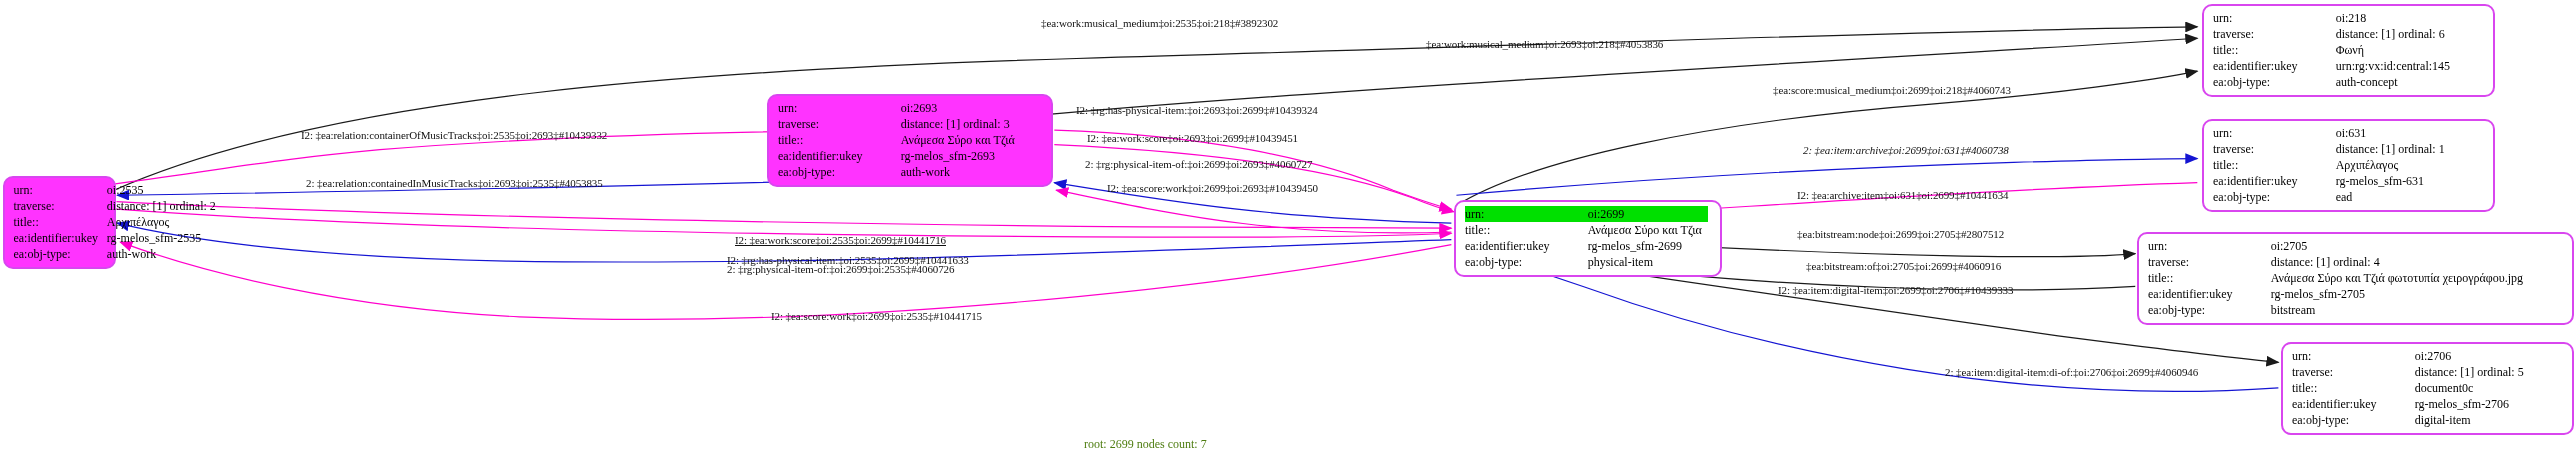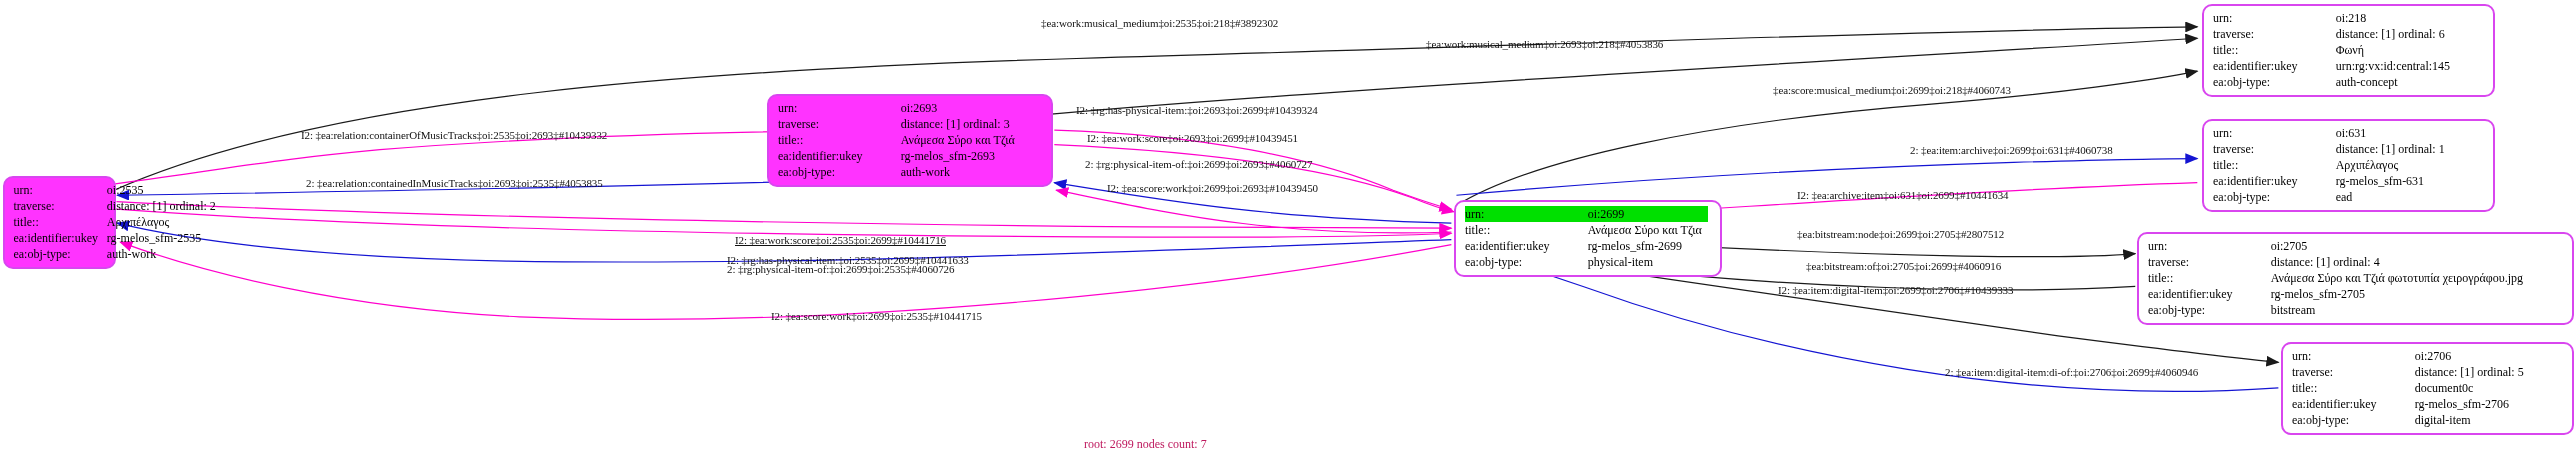--- a/index.html
+++ b/index.html
@@ -14,21 +14,21 @@
   .node table{border-collapse:collapse;}
   .node td{font-size:12px;line-height:16px;white-space:nowrap;
            padding:0 6.3px 0 0;vertical-align:top;}
   .node td.k{width:114px;}
   .node td.v{padding-left:2.5px;}
   .hl{background:#00E000;}
   .row-hl td{background:#00E000;}
 
   .elabel{position:absolute;font-size:11px;line-height:12px;white-space:nowrap;
           color:#111;letter-spacing:-0.1px;}
-  .footer{position:absolute;font-size:12px;white-space:nowrap;color:#be185d;}
+  .footer{position:absolute;font-size:12px;white-space:nowrap;color:#4d7c0f;}
 </style>
 </head>
 <body>
 
 <div id="stage">
 
   <svg id="wires" viewBox="0 0 4068 732">
     <defs>
       <marker id="ak" markerWidth="11" markerHeight="9" refX="10" refY="4.5" orient="auto">
         <path d="M0,0 L11,4.5 L0,9 z" fill="#1A1A1A"></path>
@@ -275,21 +275,21 @@
   <div class="elabel" style="left:1087px;top:132px;">I2: ‡ea:work:score‡oi:2693‡oi:2699‡#10439451</div>
   <div class="elabel" style="left:1085px;top:158px;">2: ‡rg:physical-item-of:‡oi:2699‡oi:2693‡#4060727</div>
   <div class="elabel" style="left:1107px;top:182px;">I2: ‡ea:score:work‡oi:2699‡oi:2693‡#10439450</div>
 
   <div class="elabel" style="left:727px;top:210px;margin-top:44px;">I2: ‡rg:has-physical-item:‡oi:2535‡oi:2699‡#10441633</div>
   <div class="elabel" style="left:735px;top:234px;text-decoration:underline;">I2: ‡ea:work:score‡oi:2535‡oi:2699‡#10441716</div>
   <div class="elabel" style="left:727px;top:263px;">2: ‡rg:physical-item-of:‡oi:2699‡oi:2535‡#4060726</div>
   <div class="elabel" style="left:771px;top:310px;">I2: ‡ea:score:work‡oi:2699‡oi:2535‡#10441715</div>
 
   <div class="elabel" style="left:1773px;top:84px;">‡ea:score:musical_medium‡oi:2699‡oi:218‡#4060743</div>
-  <div class="elabel" style="left:1910px;top:144px;">2: ‡ea:item:archive‡oi:2699‡oi:631‡#4060738</div>
+  <div class="elabel" style="left:1803px;top:144px;font-style:italic;">2: ‡ea:item:archive‡oi:2699‡oi:631‡#4060738</div>
   <div class="elabel" style="left:1797px;top:180px;margin-top:9px;">I2: ‡ea:archive:item‡oi:631‡oi:2699‡#10441634</div>
   <div class="elabel" style="left:1797px;top:228px;">‡ea:bitstream:node‡oi:2699‡oi:2705‡#2807512</div>
   <div class="elabel" style="left:1806px;top:260px;">‡ea:bitstream:of‡oi:2705‡oi:2699‡#4060916</div>
   <div class="elabel" style="left:1778px;top:284px;">I2: ‡ea:item:digital-item‡oi:2699‡oi:2706‡#10439333</div>
   <div class="elabel" style="left:1945px;top:366px;">2: ‡ea:item:digital-item:di-of:‡oi:2706‡oi:2699‡#4060946</div>
 
   <div class="footer" style="left:1084px;top:437px;">root: 2699 nodes count: 7</div>
 
 </div>
 

